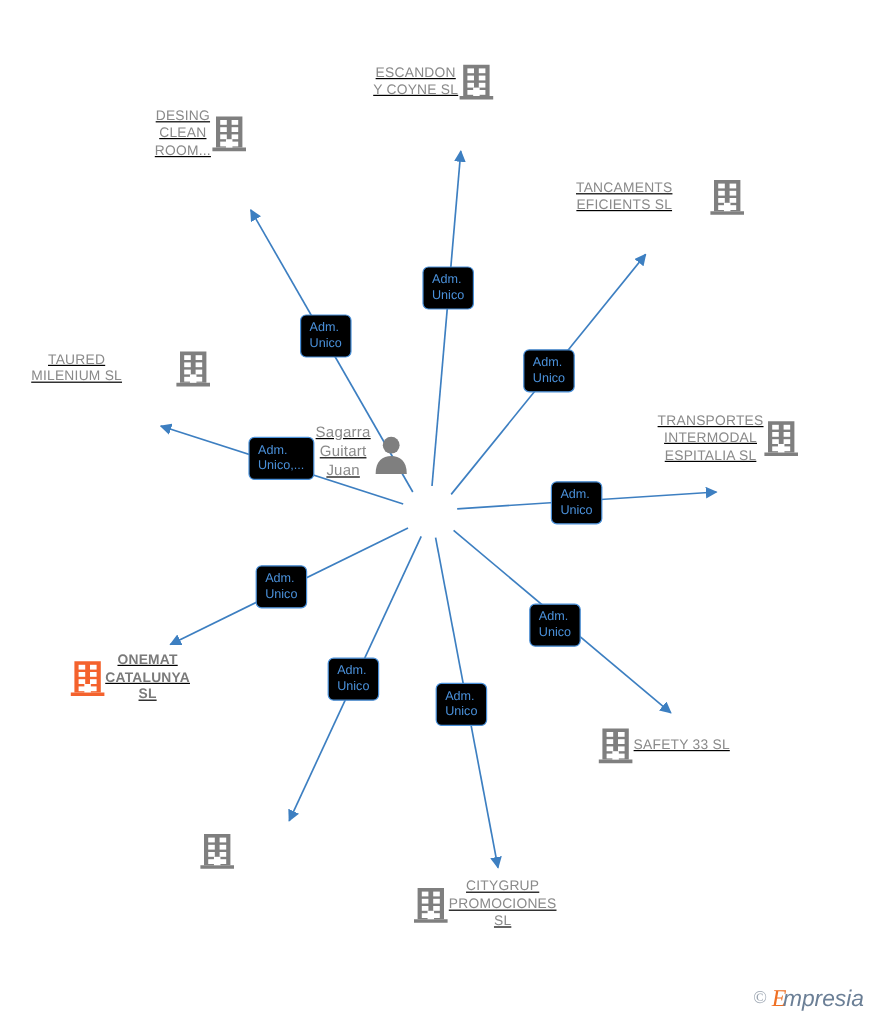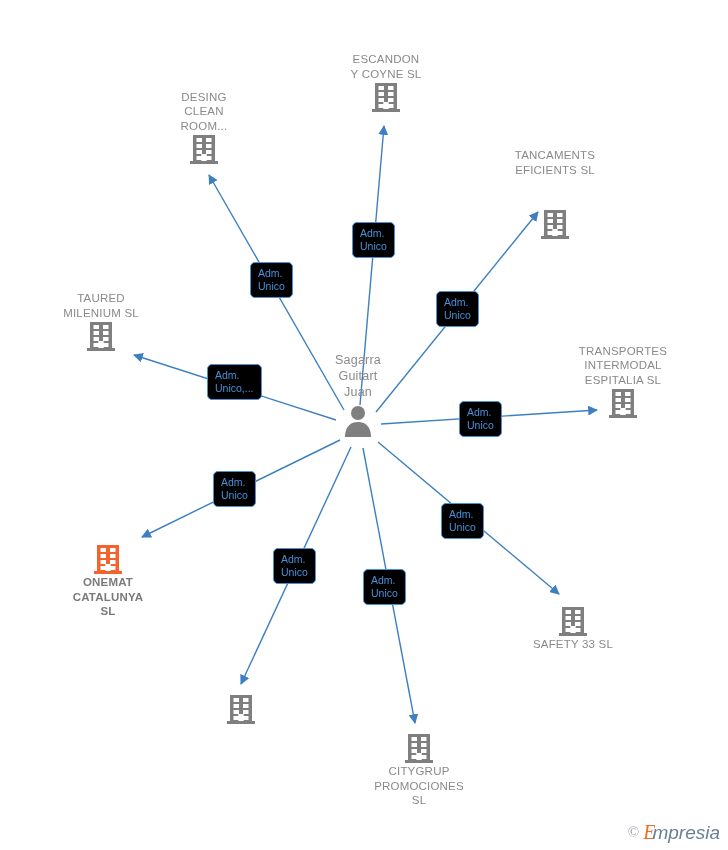--- a/index.html
+++ b/index.html
@@ -21,22 +21,23 @@
     top: 0;
     width: 728px;
     height: 850px;
   }
   .node {
     position: absolute;
     width: 150px;
     margin-left: -75px;
     text-align: center;
     display: flex;
-    flex-direction: column;
+    flex-direction: row;
     align-items: center;
+    text-decoration: underline;
   }
   .node-label {
     font-size: 11.5px;
     line-height: 14.5px;
     color: #8a8a8a;
     letter-spacing: 0.2px;
     white-space: pre-line;
   }
   .node-label.highlight {
     color: #7a7a7a;
@@ -105,21 +106,21 @@
         <line x1="376" y1="412" x2="538" y2="212" marker-end="url(#arrow)"></line>
         <line x1="336" y1="420" x2="134" y2="355" marker-end="url(#arrow)"></line>
         <line x1="381" y1="424" x2="597" y2="410" marker-end="url(#arrow)"></line>
         <line x1="340" y1="440" x2="142" y2="537" marker-end="url(#arrow)"></line>
         <line x1="378" y1="442" x2="559" y2="594" marker-end="url(#arrow)"></line>
         <line x1="351" y1="447" x2="241" y2="684" marker-end="url(#arrow)"></line>
         <line x1="363" y1="448" x2="415" y2="723" marker-end="url(#arrow)"></line>
       </g>
   </svg>
 
-  <div class="node person-node" style="left:358px; top:352px;">
+  <div class="node person-node" style="left:338px; top:352px;">
     <div class="node-label">Sagarra
 Guitart
 Juan</div>
     <svg width="34" height="34" viewBox="0 0 34 34" style="margin-top:3px;">
       <circle cx="17" cy="10" r="7" fill="#7f7f7f"></circle>
       <path d="M4 34 C4 23 10 19 17 19 C24 19 30 23 30 34 Z" fill="#7f7f7f"></path>
     </svg>
   </div>
 
   <div id="company-nodes">

